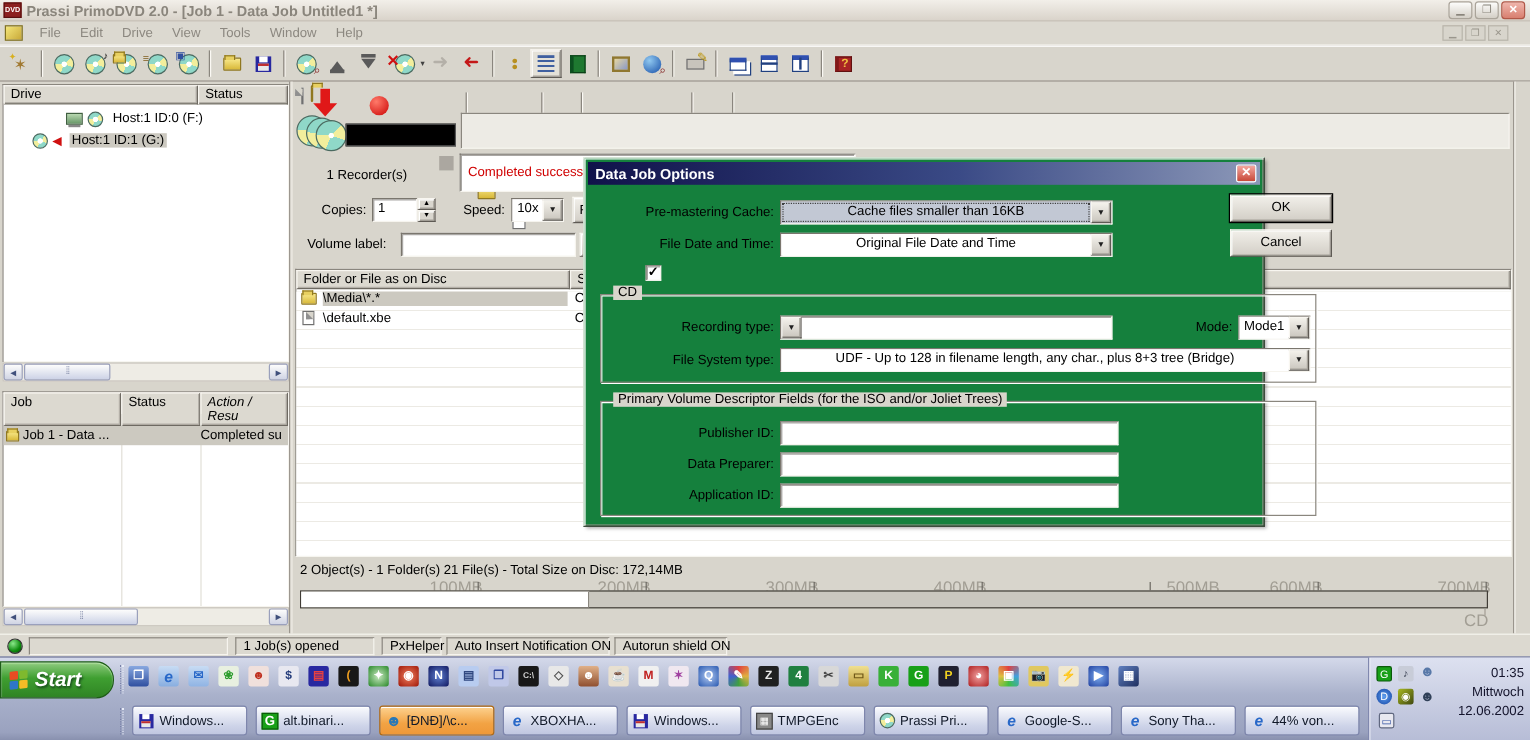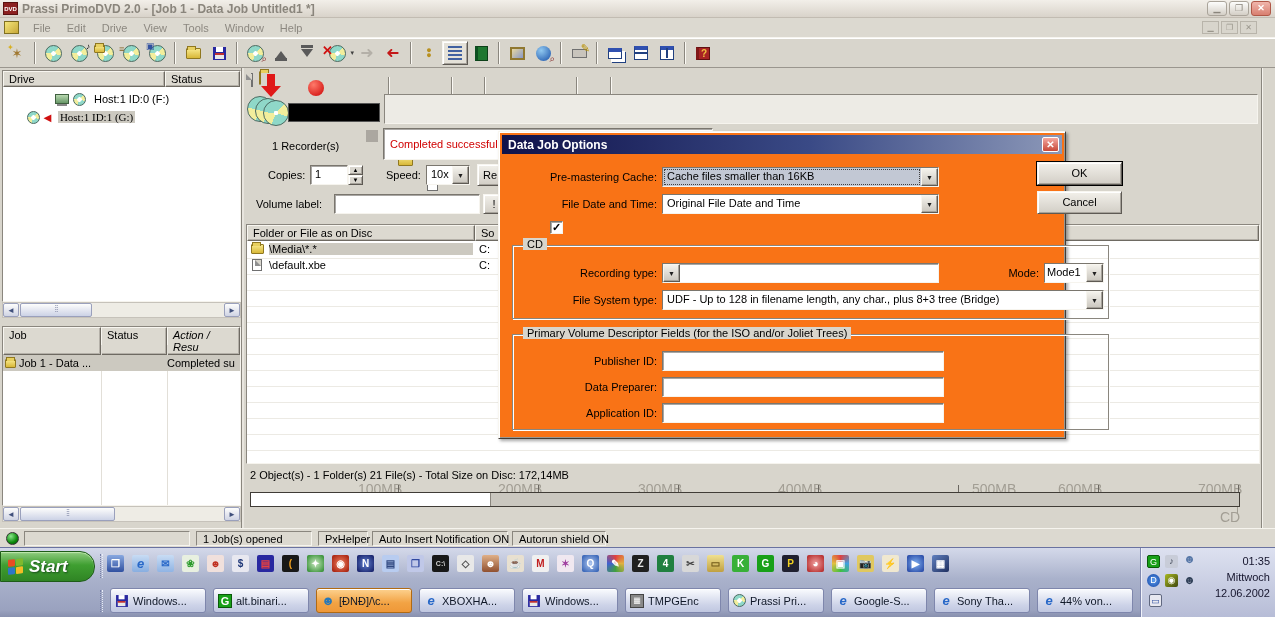--- a/index.html
+++ b/index.html
@@ -59,28 +59,28 @@
   
   .sb { background:#eeece5; border:1px solid #c6c2ba; display:flex; align-items:stretch; }
   .sbtn { width:16px; background:linear-gradient(#fdfdfc,#d0d4e4); border:1px solid #9aa0bc; border-radius:2px; color:#40507c; font-size:8px; text-align:center; line-height:13px; }
   .sthumb { background:linear-gradient(#fdfdfc,#ccd2e6); border:1px solid #9aa0bc; border-radius:2px; position:relative; }
   .sthumb:before { content:"⁞⁞"; position:absolute; left:50%; top:45%; transform:translate(-50%,-50%); color:#8890ac; font-size:9px; letter-spacing:-1px; }
 
   
   .redtext { color:#d00000; font-size:11px; }
   .graylabel { color:#000; font-size:11px; }
   .combo { display:flex; align-items:stretch; }
-  .combo .val { flex:1; padding:2px 4px; font-size:11px; white-space:nowrap; overflow:hidden; background:#fff; }
+  .combo .val { flex:1; padding:2px 4px; font-size:11px; white-space:nowrap; overflow:hidden; background:#fff;text-align:center; }
   .combo .dd { width:17px; background:linear-gradient(#f4f2ec,#cac6be); border:1px solid; border-color:#f8f6f0 #5e5a54 #5e5a54 #f8f6f0; box-shadow:inset -1px -1px 0 #a6a29a; font-size:7px; color:#202020; display:flex; align-items:center; justify-content:center; }
   .txtin { border:none; outline:none; width:100%; height:100%; font-family:"Liberation Sans",sans-serif; font-size:11px; padding:1px 3px; background:transparent; }
   .scale-lbl { color:#a29e94; font-size:14px; position:absolute; }
   .tick { position:absolute; width:1px; height:7px; background:#6a6660; }
 
   
-  .dlg { left:498px; top:131px; width:568px; height:308px; background:#f97316; z-index:60;
+  .dlg { left:486px; top:131px; width:568px; height:308px; background:#15803d; z-index:60;
     border:1px solid; border-color:#f8f6f0 #403c38 #403c38 #f8f6f0;
     box-shadow:inset 1px 1px 0 #fff, inset -1px -1px 0 #9a968e, 2px 2px 3px rgba(0,0,0,.35); }
   .dlg-title { position:absolute; left:3px; top:3px; right:3px; height:19px; background:linear-gradient(90deg,#10124a,#3a4a86 55%,#8c98b8); display:flex; align-items:center; padding-left:6px; }
   .dlg-title span { color:#fff; font-weight:bold; font-size:12px; }
   .dlg-close { position:absolute; right:3px; top:2px; width:17px; height:15px; border-radius:2px; background:linear-gradient(#f4a8a0,#c84838); border:1px solid #fff; color:#fff; font-size:10px; font-weight:bold; text-align:center; line-height:13px; }
   .dlabel { position:absolute; text-align:right; font-size:11px; white-space:nowrap; }
   .group { position:absolute; border:1px solid #8a867e; box-shadow:inset 1px 1px 0 #fff, 1px 1px 0 #fff; }
   .group-legend { position:absolute; top:-8px; left:10px; background:#d8d5cc; padding:0 4px; font-size:11px; }
   .btn { background:linear-gradient(#f2f0ea,#d2cec6); border:1px solid; border-color:#f8f6f0 #5e5a54 #5e5a54 #f8f6f0; box-shadow:inset 1px 1px 0 #fff, inset -1px -1px 0 #a6a29a; font-size:11px; text-align:center; }
   .btn.default { outline:1px solid #000; }
@@ -244,21 +244,21 @@
     </div>
     <div class="tree-row" style="margin-top:4px;padding-left:46px;">
       <span class="card-ico" style="margin:0 4px 0 6px;"></span>
       <span class="cdisc small" style="margin-right:8px;"></span>
       <span>Host:1 ID:0 (F:)</span>
     </div>
     <div class="tree-row" style="margin-top:2px;">
       <span style="width:24px;"></span>
       <span class="cdisc small" style="margin-right:1px;"></span>
       <span class="red-arrow-l">◄</span>
-      <span class="hl" style="margin-left:4px;padding:0 2px;font-family:Liberation Serif, serif;">Host:1 ID:1 (G:)</span>
+      <span class="hl" style="margin-left:4px;padding:0 2px;">Host:1 ID:1 (G:)</span>
     </div>
   </div>
 
   <div class="abs sb" style="left:2px;top:302px;width:239px;height:16px;">
     <div class="sbtn">◄</div>
     <div class="sthumb" style="width:72px;margin-left:1px;"></div>
     <div style="flex:1;"></div>
     <div class="sbtn">►</div>
   </div>
 

